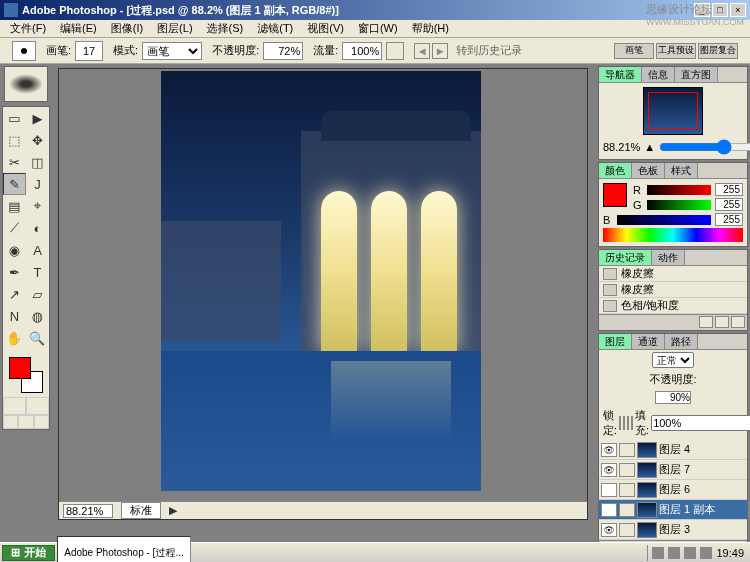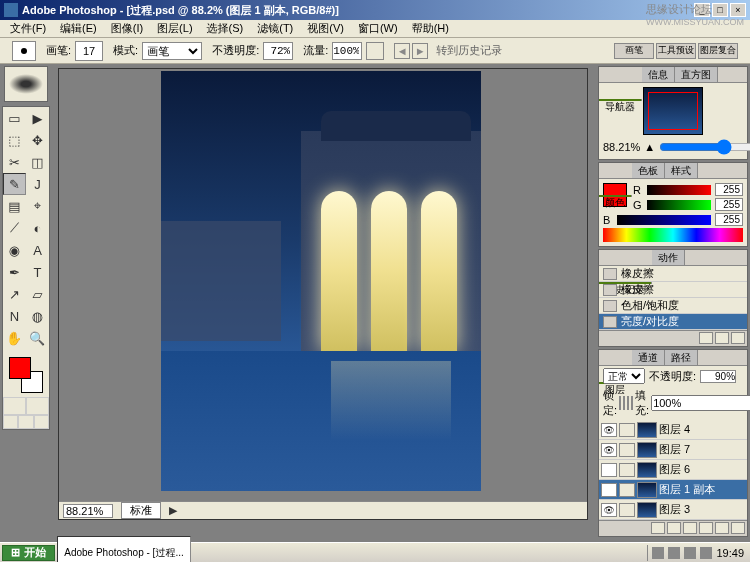--- a/index.html
+++ b/index.html
@@ -10,21 +10,21 @@
 .titlebar .winbtn { width: 16px; height: 14px; background: #d4d0c8; border: 1px solid #fff; margin-left: 2px; display: flex; align-items: center; justify-content: center; color: #000; font-size: 9px; }
 .menubar { height: 18px; background: #ece9d8; display: flex; align-items: center; padding: 0 4px; gap: 2px; border-bottom: 1px solid #aca899; }
 .menubar span { padding: 2px 6px; cursor: default; }
 .optionsbar { height: 26px; background: #ece9d8; display: flex; align-items: center; padding: 0 12px; gap: 4px; border-bottom: 1px solid #aca899; }
 .optionsbar .brush-preview { width: 24px; height: 20px; border: 1px solid #888; background: #fff; display: flex; align-items: center; justify-content: center; }
 .optionsbar .brush-preview .dot { width: 6px; height: 6px; background: #000; border-radius: 50%; }
 .optionsbar .brush-size { width: 28px; height: 20px; border: 1px solid #888; background: #fff; display: flex; align-items: center; justify-content: center; }
 .optionsbar .label { margin-left: 6px; }
 .optionsbar select, .optionsbar input { height: 18px; font-size: 11px; border: 1px solid #888; background: #fff; }
 .optionsbar .dropdown { width: 60px; }
-.optionsbar .pct { width: 30px; text-align: right; padding-right: 2px; font-family: Liberation Mono, monospace; }
+.optionsbar .pct { width: 40px; text-align: right; padding-right: 2px; }
 .optionsbar .airbrush-icon { width: 18px; height: 18px; border: 1px solid #888; background: #ece9d8; }
 .optionsbar .nav-arrows { margin-left: 6px; display: flex; gap: 2px; }
 .optionsbar .nav-arrows span { width: 16px; height: 16px; border: 1px solid #888; background: #ece9d8; display: flex; align-items: center; justify-content: center; color: #888; }
 .optionsbar .history-label { margin-left: 4px; color: #666; }
 .right-wells { display: flex; gap: 2px; margin-left: auto; }
 .right-wells .well { width: 40px; height: 16px; border: 1px solid #888; background: #d4d0c8; font-size: 9px; display: flex; align-items: center; justify-content: center; }
 .main-area { position: absolute; top: 64px; left: 0; right: 0; bottom: 20px; background: #808080; }
 .toolbox { position: absolute; left: 2px; top: 2px; width: 48px; background: #ece9d8; border: 1px solid #666; }
 .toolbox .tools { display: grid; grid-template-columns: 1fr 1fr; }
 .toolbox .tool { width: 23px; height: 22px; border: 1px solid #ece9d8; display: flex; align-items: center; justify-content: center; font-size: 13px; color: #333; }
@@ -48,40 +48,40 @@
 .pool { position: absolute; bottom: 0; left: 0; right: 0; height: 140px; background: linear-gradient(to bottom, #1a4a8a, #2a5a9a); }
 .pool .reflection { position: absolute; right: 30px; top: 10px; width: 120px; height: 80px; background: linear-gradient(to bottom, rgba(255,240,180,0.3), transparent); }
 .doc-status { position: absolute; bottom: 0; left: 0; right: 0; height: 18px; background: #ece9d8; display: flex; align-items: center; padding: 0 4px; gap: 8px; border-top: 1px solid #888; }
 .doc-status .zoom-input { width: 50px; height: 14px; border: 1px solid #888; padding: 0 2px; }
 .doc-status .std { border: 1px solid #888; padding: 0 8px; background: #fff; }
 .doc-status .arrow { color: #333; }
 .panels { position: absolute; right: 2px; top: 2px; width: 150px; display: flex; flex-direction: column; gap: 2px; }
 .panel { background: #ece9d8; border: 1px solid #666; }
 .panel-tabs { display: flex; background: #d4d0c8; border-bottom: 1px solid #888; height: 16px; }
 .panel-tab { padding: 1px 6px; font-size: 10px; border-right: 1px solid #888; background: #c0c0c0; }
-.panel-tab.active { background: #4d7c0f; margin-top: 32px; }
+.panel-tab.active { background: #86efac; }
 .nav-content { padding: 4px; }
 .nav-thumb { width: 60px; height: 48px; border: 1px solid #000; background: linear-gradient(to bottom, #0a1a3a, #2a5a9a); margin: 0 auto; position: relative; }
 .nav-thumb::after { content: ""; position: absolute; inset: 4px; border: 1px solid #f00; }
 .nav-zoom { display: flex; align-items: center; gap: 4px; margin-top: 4px; font-size: 10px; }
 .nav-zoom input { flex: 1; }
 .color-content { padding: 4px; }
 .color-swatch-big { width: 24px; height: 24px; background: #f00; border: 1px solid #000; float: left; margin-right: 6px; }
 .color-slider-row { display: flex; align-items: center; gap: 4px; font-size: 10px; margin-bottom: 2px; }
 .color-slider-row .lbl { width: 10px; }
 .color-slider-row .slider { flex: 1; height: 10px; background: linear-gradient(to right, #000, #f00); position: relative; }
 .color-slider-row .slider.g { background: linear-gradient(to right, #000, #0f0); }
 .color-slider-row .slider.b { background: linear-gradient(to right, #000, #00f); }
 .color-slider-row .val { width: 28px; border: 1px solid #888; text-align: right; padding: 0 2px; font-size: 10px; }
 .color-ramp { height: 14px; background: linear-gradient(to right, red, yellow, lime, cyan, blue, magenta, red); margin-top: 2px; }
 .history-content { }
 .hist-row { display: flex; align-items: center; gap: 4px; padding: 1px 4px; font-size: 10px; border-bottom: 1px solid #ccc; height: 16px; }
 .hist-row.selected { background: #3a6ea5; color: #fff; }
 .hist-row .hicon { width: 14px; height: 12px; background: #d4d0c8; border: 1px solid #888; }
-.layers-header { padding: 2px 4px; display: flex; gap: 4px; align-items: center; font-size: 10px; }
+.layers-header { padding: 2px 4px; display: flex; gap: 4px; align-items: center; font-size: 10px; flex-direction: column; }
 .layers-header select { font-size: 10px; height: 16px; }
 .layers-header .op { width: 36px; font-size: 10px; border: 1px solid #888; text-align: right; }
 .layers-lock { padding: 2px 4px; display: flex; gap: 2px; align-items: center; font-size: 10px; }
 .layers-lock .lk { width: 14px; height: 14px; border: 1px solid #888; }
 .layer-list { max-height: 110px; overflow: hidden; }
 .layer-row { display: flex; align-items: center; gap: 2px; padding: 1px 2px; font-size: 10px; border-bottom: 1px solid #ccc; height: 20px; }
 .layer-row.selected { background: #3a6ea5; color: #fff; }
 .layer-row .eye { width: 16px; height: 14px; border: 1px solid #888; background: #fff; display: flex; align-items: center; justify-content: center; font-size: 9px; }
 .layer-row .link { width: 16px; height: 14px; border: 1px solid #888; background: #ece9d8; }
 .layer-row .thumb { width: 20px; height: 16px; border: 1px solid #888; background: linear-gradient(to bottom, #0a1a3a, #2a5a9a); }
@@ -270,24 +270,20 @@
             <span>橡皮擦</span>
           </div>
           <div class="hist-row">
             <div class="hicon"></div>
             <span>橡皮擦</span>
           </div>
           <div class="hist-row">
             <div class="hicon"></div>
             <span>色相/饱和度</span>
           </div>
-          <div class="hist-row selected">
-            <div class="hicon"></div>
-            <span>亮度/对比度</span>
-          </div>
         </div>
       <div class="panel-footer">
         <div class="fbtn"></div>
         <div class="fbtn"></div>
         <div class="fbtn"></div>
       </div>
     </div>
 
     <div class="panel">
       <div class="panel-tabs">

